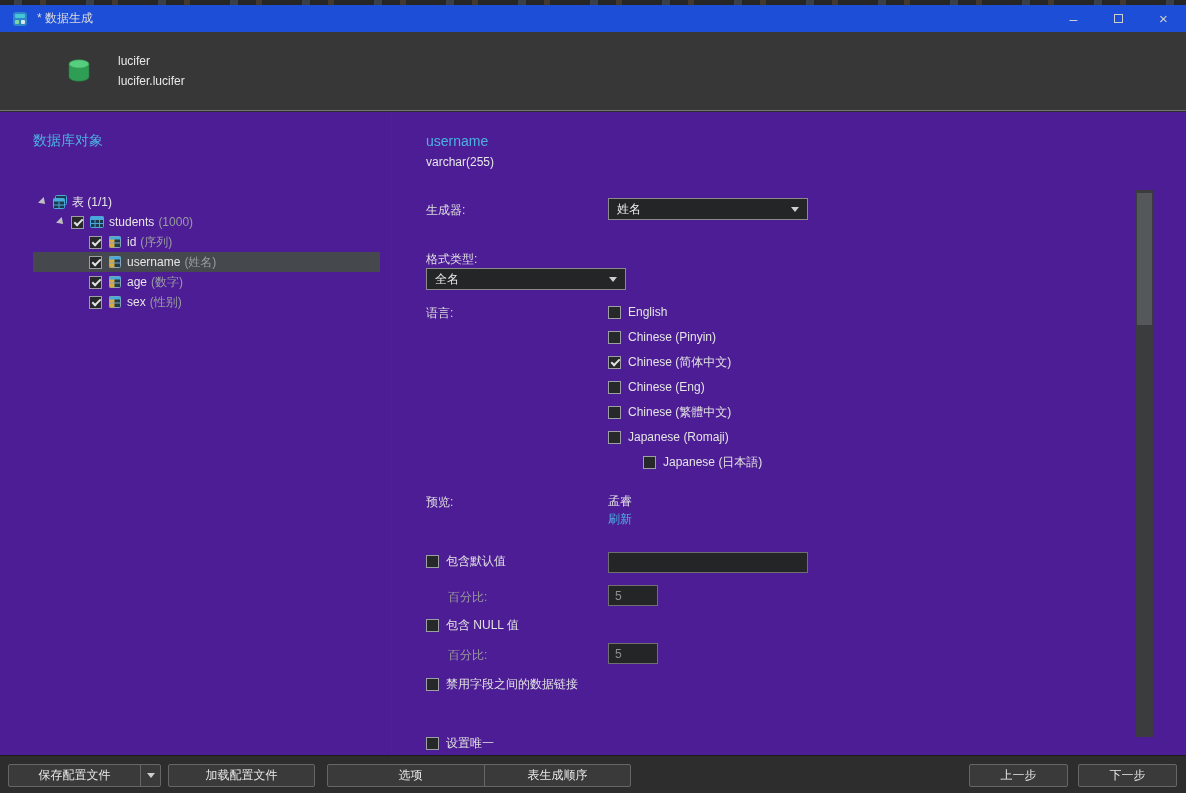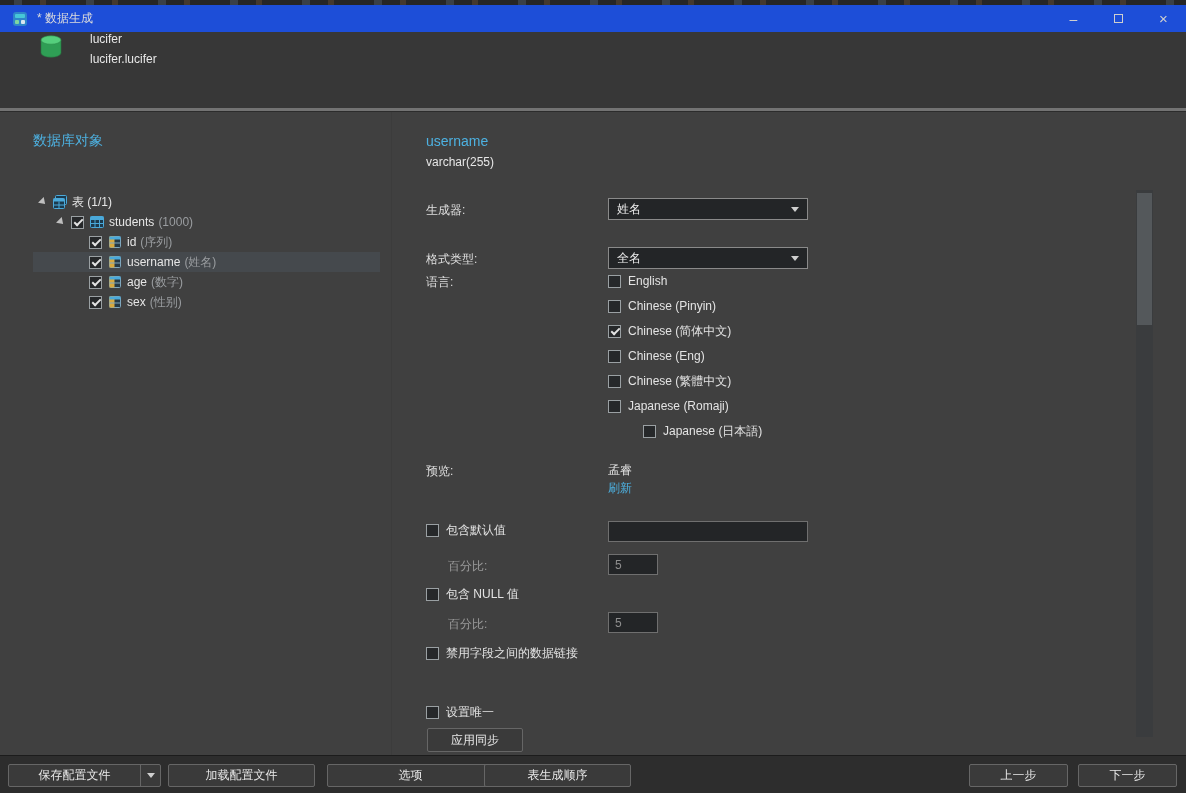--- a/index.html
+++ b/index.html
@@ -27,31 +27,31 @@
   .win-title { margin-left:9px; color:#dcdcdc; font-size:12px; }
   .win-controls { margin-left:auto; display:flex; height:27px; }
   .win-btn { width:45px; height:27px; display:flex; align-items:center; justify-content:center; color:#cfcfcf; }
   .maxbox { width:9px; height:9px; border:1px solid #cfcfcf; }
   .close-glyph { font-size:15px; line-height:1; }
   .min-glyph { font-size:14px; line-height:1; }
 
   
   .header {
     position:absolute; top:32px; left:0; right:0; height:79px;
-    background:#373737; border-bottom:3px solid #737373;
-    display:flex; align-items:flex-start; padding-left:36px;
+    background:#373737; border-bottom:1px solid #737373;
+    display:flex; align-items:center; padding-left:64px;
   }
   .db-icon { width:30px; height:30px; flex:none; }
   .db-text { margin-left:24px; display:flex; flex-direction:column; gap:6px; }
   .db-name, .db-path { color:#e8e8e8; font-size:12px; }
 
   
   .main {
     position:absolute; top:112px; left:0; right:0; bottom:38px;
-    background:#404040; overflow:hidden;
+    background:#4c1d95; overflow:hidden;
   }
   .v-divider { position:absolute; left:391px; top:0; bottom:0; width:1px; background:#3c3c3c; }
 
   .panel-title {
     position:absolute; left:33px; top:20px;
     color:#4db1e1; font-size:14px;
   }
 
   
   .tree { position:absolute; left:33px; top:80px; width:347px; }
@@ -95,21 +95,21 @@
     width:200px; height:22px; background:#232527; border:1px solid #8a8a8a;
     display:flex; align-items:center; padding:0 8px; cursor:default;
   }
   .dd-value { flex:1; color:#eeeeee; }
   .dd-arrow {
     width:0; height:0;
     border-left:4px solid transparent; border-right:4px solid transparent;
     border-top:5px solid #cfcfcf;
   }
   .mb-gen { margin-bottom:27px; }
-  .mb-fmt { margin-bottom:4px; }
+  .mb-fmt { margin-bottom:14px;flex-direction:column; }
 
   .checklist { display:flex; flex-direction:column; }
   .chk-line { display:flex; align-items:center; height:16px; }
   .checklist .chk-line { margin-bottom:9px; }
   .checklist .chk-line:last-child { margin-bottom:0;margin-left:35px; }
   .chk-label { margin-left:7px; color:#e3e3e3; }
   .mb-lang { margin-bottom:23px; }
 
   .preview-col { display:flex; flex-direction:column; }
   .preview-value { height:16px; color:#e8e8e8; }

